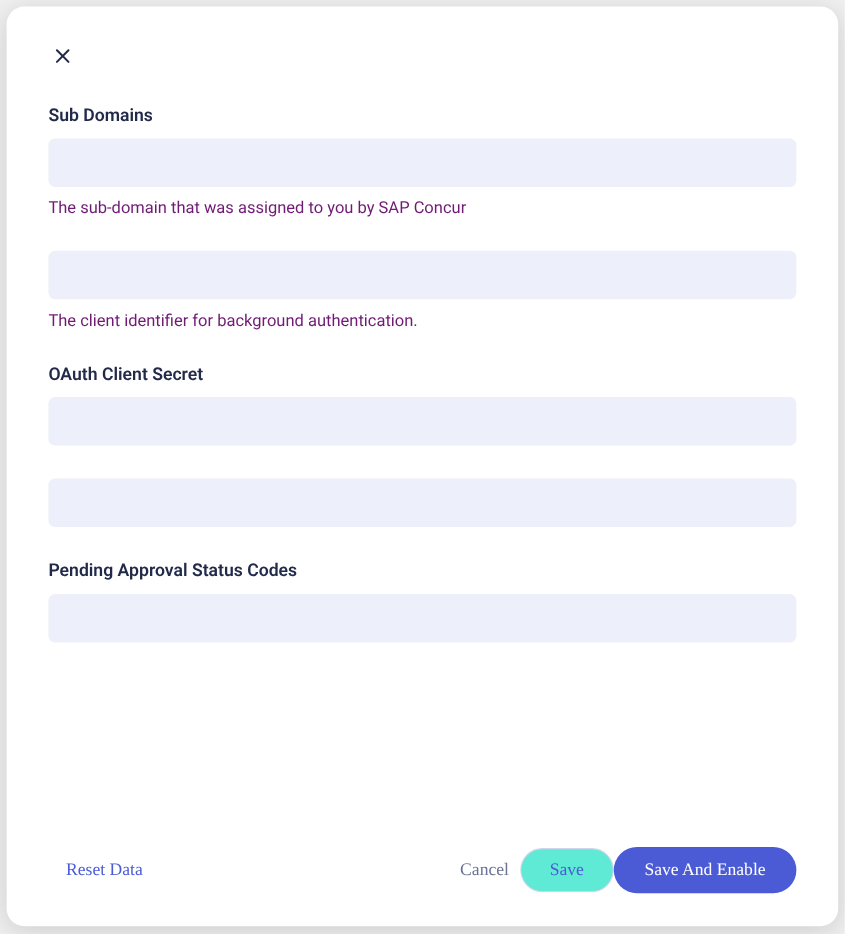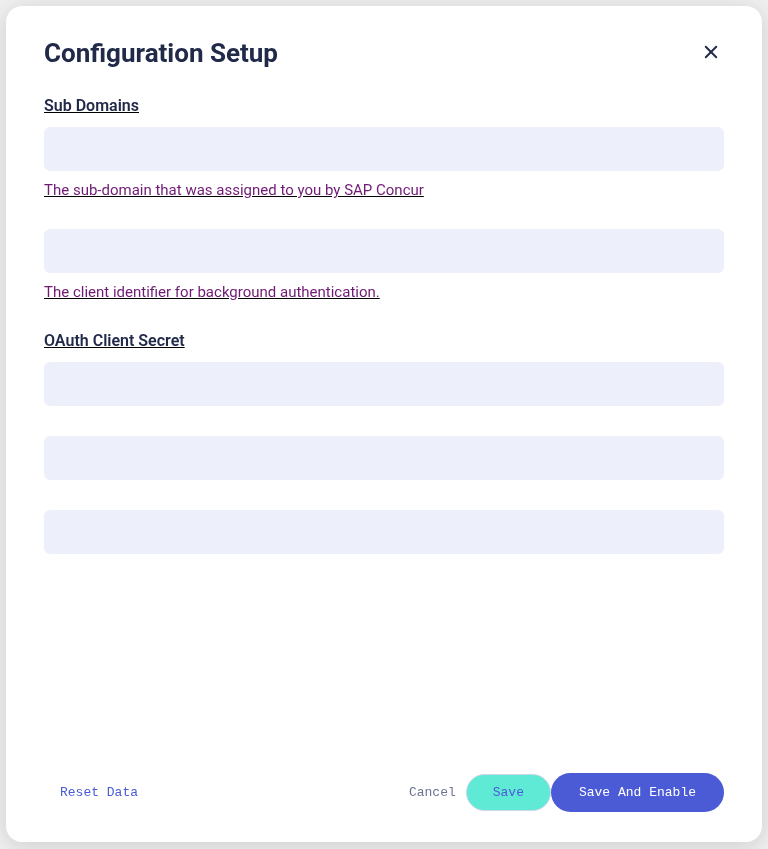--- a/index.html
+++ b/index.html
@@ -50,21 +50,20 @@
       display: flex;
       align-items: center;
       justify-content: center;
     }
     .close-btn svg {
       width: 18px;
       height: 18px;
     }
     .form-group {
       margin-bottom: 30px;
-      text-decoration: underline;
     }
     .form-label {
       display: block;
       font-size: 16px;
       font-weight: 600;
       color: #222a4a;
       margin-bottom: 12px;
     }
     .form-input {
       width: 100%;
@@ -91,25 +90,25 @@
     }
     .footer-left {
       display: flex;
     }
     .footer-right {
       display: flex;
       align-items: center;
       gap: 0;
     }
     .btn {
-      font-size: 13px;
+      font-size: 16px;
       font-weight: 500;
       border: none;
       cursor: pointer;
-      font-family: Liberation Mono, monospace;
+      font-family: Liberation Serif, serif;
     }
     .btn-link {
       background: none;
       color: #4b5bd6;
       padding: 8px 16px;
     }
     .btn-text {
       background: none;
       color: #6b7394;
       padding: 8px 10px;
@@ -128,21 +127,20 @@
       padding: 12px 28px;
       text-align: center;
     }
   </style>
 </head>
 <body>
 
 <div class="modal">
   <div class="modal-body">
     <div class="header-row">
-      <h1 class="title">Configuration Setup</h1>
       <button class="close-btn">
         <span>
           <svg viewBox="0 0 24 24" fill="none" stroke="currentColor" stroke-width="2.5" stroke-linecap="round">
             <line x1="5" y1="5" x2="19" y2="19"></line>
             <line x1="19" y1="5" x2="5" y2="19"></line>
           </svg>
         </span>
       </button>
     </div>
 
@@ -160,20 +158,21 @@
     <div class="form-group">
       <label class="form-label">OAuth Client Secret</label>
       <input type="text" class="form-input" value="" style="">
     </div>
 
     <div class="form-group">
       <input type="text" class="form-input" value="" style="">
     </div>
 
     <div class="form-group">
+      <label class="form-label">Pending Approval Status Codes</label>
       <input type="text" class="form-input" value="" style="">
     </div>
   </div>
 
   <div class="footer">
     <div class="footer-left">
       <button class="btn btn-link">Reset Data</button>
     </div>
     <div class="footer-right">
       <button class="btn btn-text">Cancel</button>

